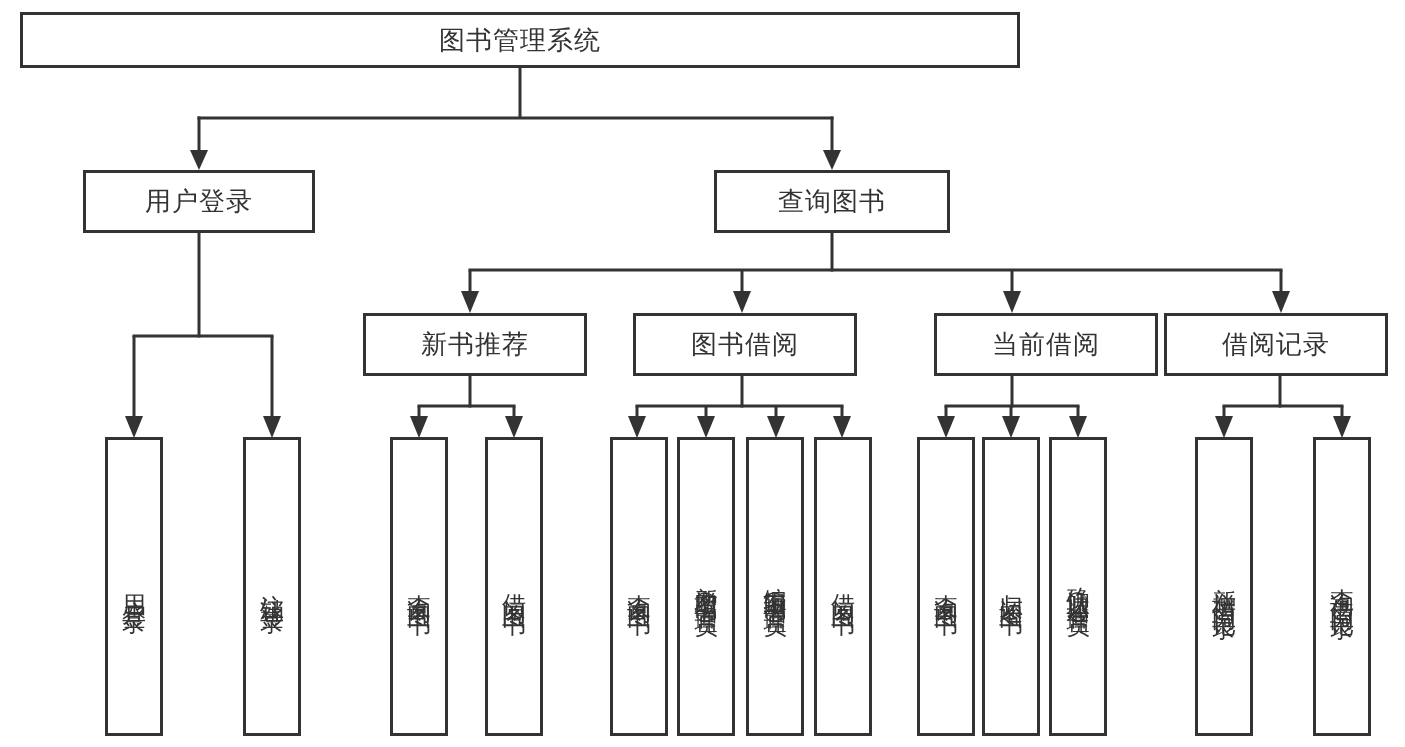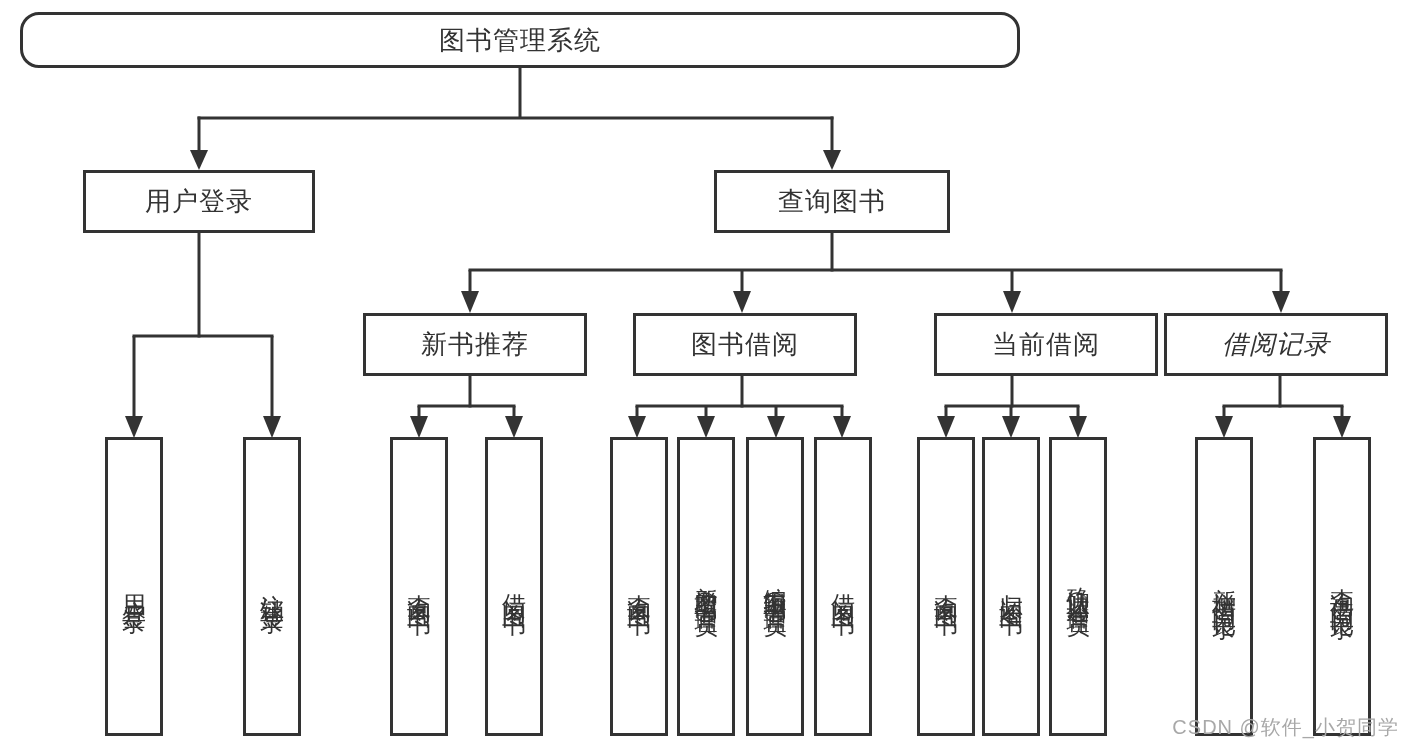--- a/index.html
+++ b/index.html
@@ -32,29 +32,29 @@
   .node.v span {
     writing-mode: vertical-rl;
     text-orientation: mixed;
     font-size: 24px;
     letter-spacing: 6px;
     line-height: 1;
   }
   .node.v.long span { letter-spacing: 4px; font-size: 23px; }
 
   
-  #n-root   { left: 20px;  top: 12px;  width: 1000px; height: 56px; border-radius: 19px; }
+  #n-root   { left: 20px;  top: 12px;  width: 1000px; height: 56px; }
   
   #n-login  { left: 83px;  top: 170px; width: 232px; height: 63px; }
   #n-mgmt   { left: 714px; top: 170px; width: 236px; height: 63px; }
   
   #n-rec    { left: 363px;  top: 313px; width: 224px; height: 63px; }
   #n-bb     { left: 633px;  top: 313px; width: 224px; height: 63px; text-align: right; }
   #n-cb     { left: 901px;  top: 313px; width: 224px; height: 63px; margin-left: 33px; }
-  #n-br     { left: 1164px; top: 313px; width: 224px; height: 63px; font-style: italic; }
+  #n-br     { left: 1164px; top: 313px; width: 224px; height: 63px; }
   
   .node.v { top: 437px; width: 58px; height: 299px; }
   #n-a1 { left: 105px; }
   #n-a2 { left: 243px; }
   #n-b1 { left: 390px; }
   #n-b2 { left: 485px; }
   #n-c1 { left: 610px; }
   #n-c2 { left: 677px; }
   #n-c3 { left: 746px; }
   #n-c4 { left: 814px; }
@@ -204,14 +204,13 @@
     <span>确认归还（管理员）</span>
   </div>
 
   <div class="node v" id="n-e1">
     <span>新增借阅记录</span>
   </div>
   <div class="node v" id="n-e2">
     <span>查询借阅记录</span>
   </div>
 
-  <div id="watermark">CSDN @软件_小贺同学</div>
 </div>
 
 </body></html>

